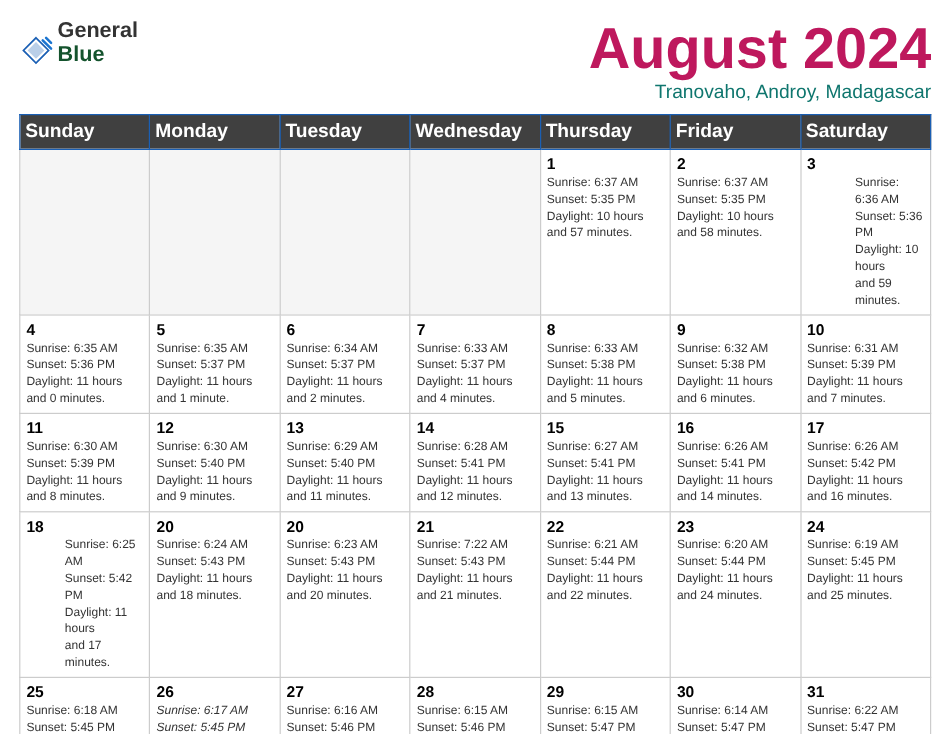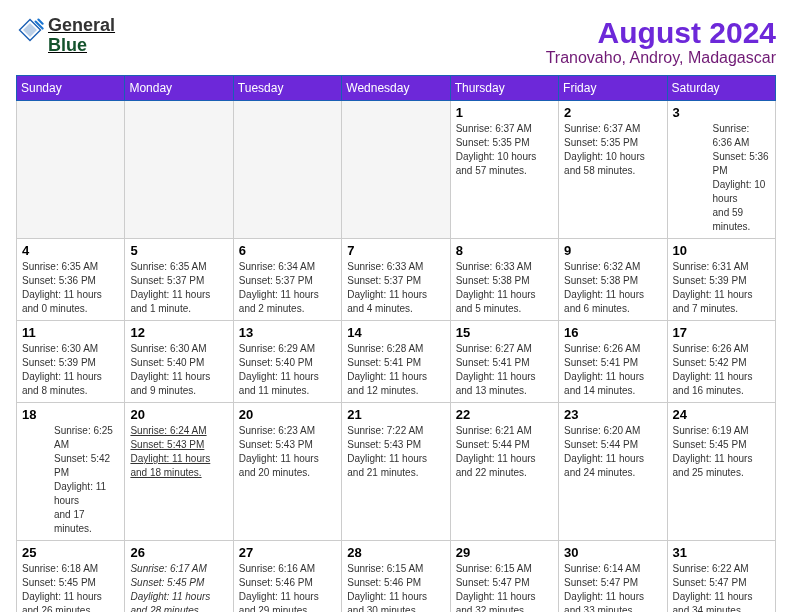--- a/index.html
+++ b/index.html
@@ -11,22 +11,21 @@
       padding: 16px;
     }
     .header {
       display: flex;
       align-items: flex-start;
       justify-content: space-between;
       margin-bottom: 8px;
     }
     .logo {
       display: flex;
-      align-items: flex-start;
-      text-decoration: underline;
+      align-items: flex-end;
     }
     .logo-text {
       display: flex;
       flex-direction: column;
       line-height: 1.1;
     }
     .logo-general {
       font-size: 18px;
       font-weight: bold;
       color: #333;
@@ -38,41 +37,41 @@
     }
     .logo-icon {
       width: 28px;
       height: 28px;
       margin-right: 4px;
     }
     .title-block {
       text-align: right;
     }
     .month-title {
-      font-size: 30px;
-      font-weight: bold;
-      color: #6d28d9;
+      font-size: 48px;
+      font-weight: bold;
+      color: #be185d;
       line-height: 1.1;
     }
     .location-title {
       font-size: 16px;
-      color: #701a75;
+      color: #0f766e;
     }
     .calendar {
       width: 100%;
       border-collapse: collapse;
       font-size: 11px;
     }
     .calendar th {
-      background: #6d28d9;
+      background: #404040;
       color: #fff;
       padding: 5px 4px;
       text-align: left;
-      font-size: 12px;
-      font-weight: normal;
+      font-size: 16px;
+      font-weight: bold;
       border: 1px solid #1a5fb4;
     }
     .calendar td {
       border: 1px solid #ccc;
       vertical-align: top;
       padding: 4px 5px;
       width: calc(100% / 7);
       min-height: 80px;
       background: #fff;
     }
@@ -258,21 +257,21 @@
       <tr>
         <td>
           <span class="day-num">18</span>
           <div class="day-info" style="white-space: pre-line; margin-left: 32px;">Sunrise: 6:25 AM
 Sunset: 5:42 PM
 Daylight: 11 hours
 and 17 minutes.</div>
         </td>
         <td>
           <span class="day-num">20</span>
-          <div class="day-info" style="white-space: pre-line; text-decoration: underline;">Sunrise: 6:24 AM
+          <div class="day-info" style="white-space: pre-line;">Sunrise: 6:24 AM
 Sunset: 5:43 PM
 Daylight: 11 hours
 and 18 minutes.</div>
         </td>
         <td>
           <span class="day-num">20</span>
           <div class="day-info" style="white-space: pre-line;">Sunrise: 6:23 AM
 Sunset: 5:43 PM
 Daylight: 11 hours
 and 20 minutes.</div>

